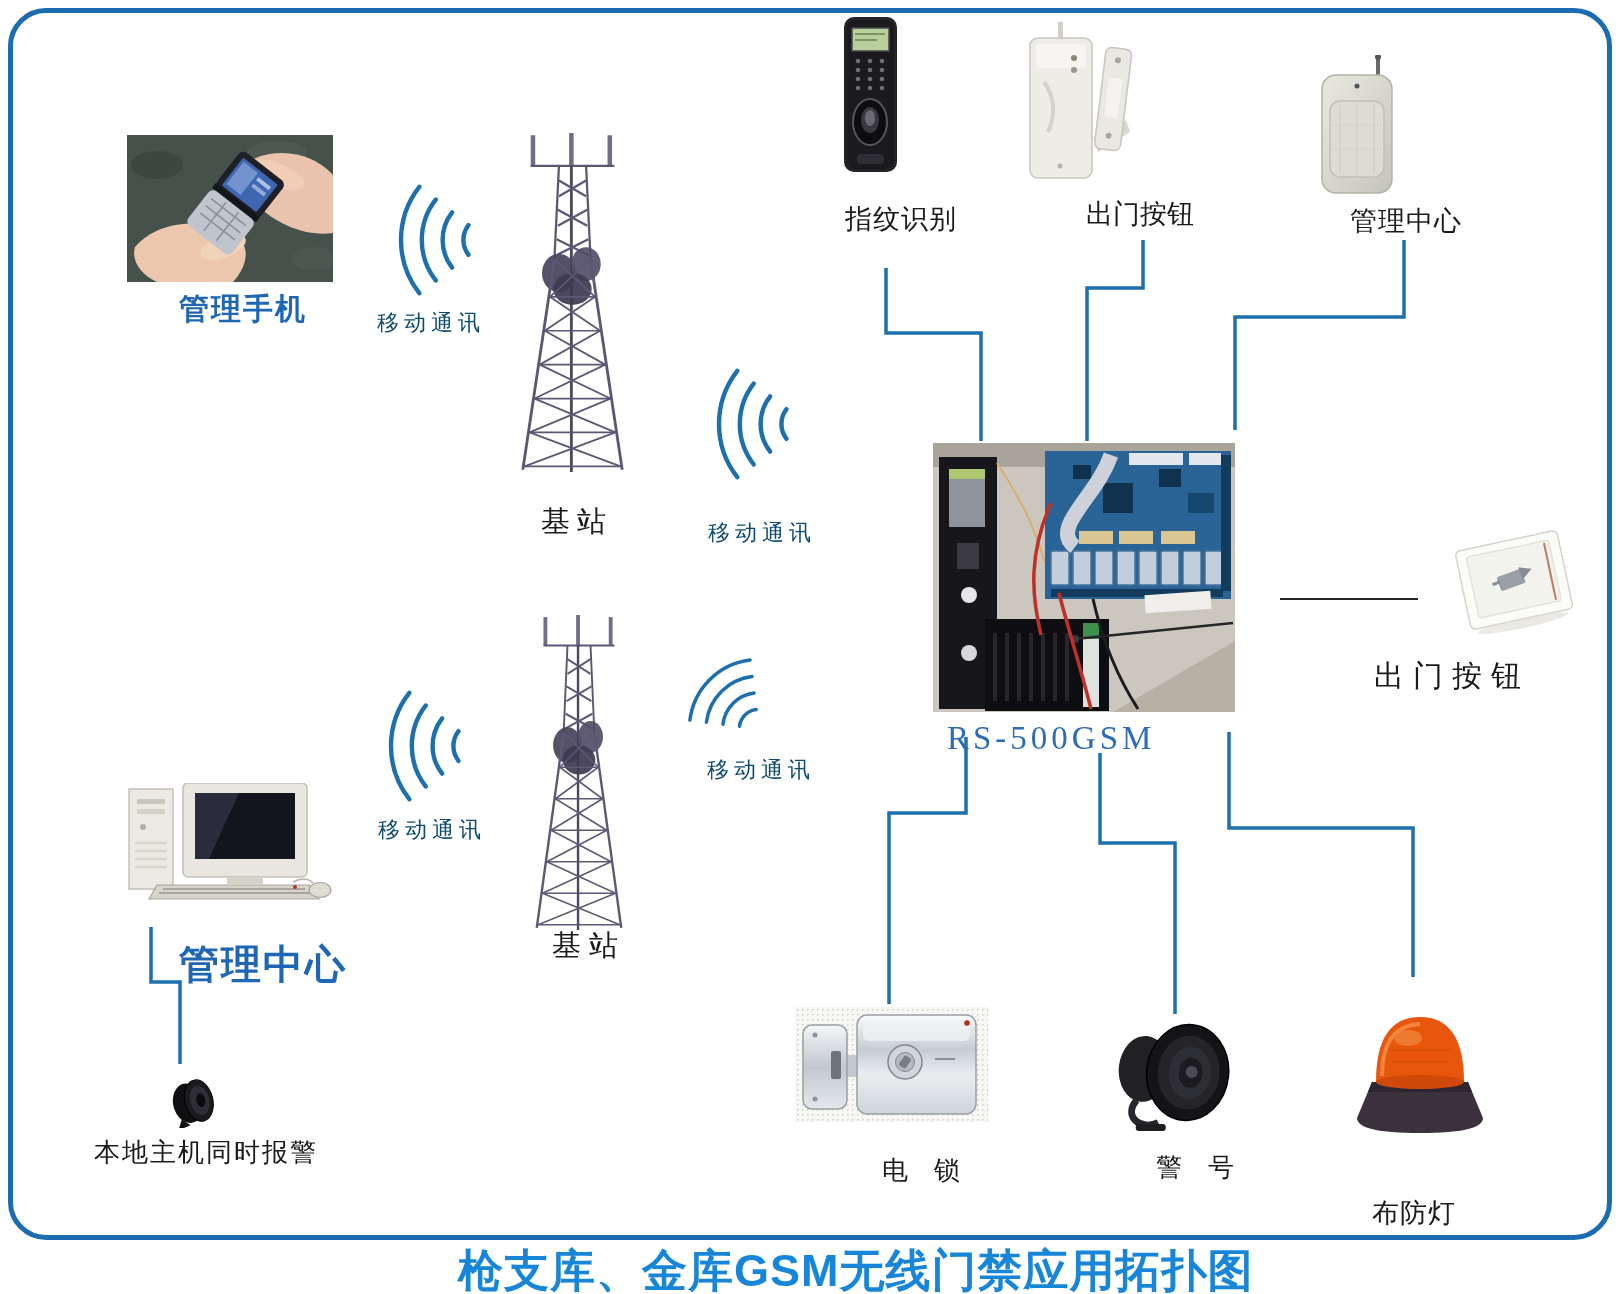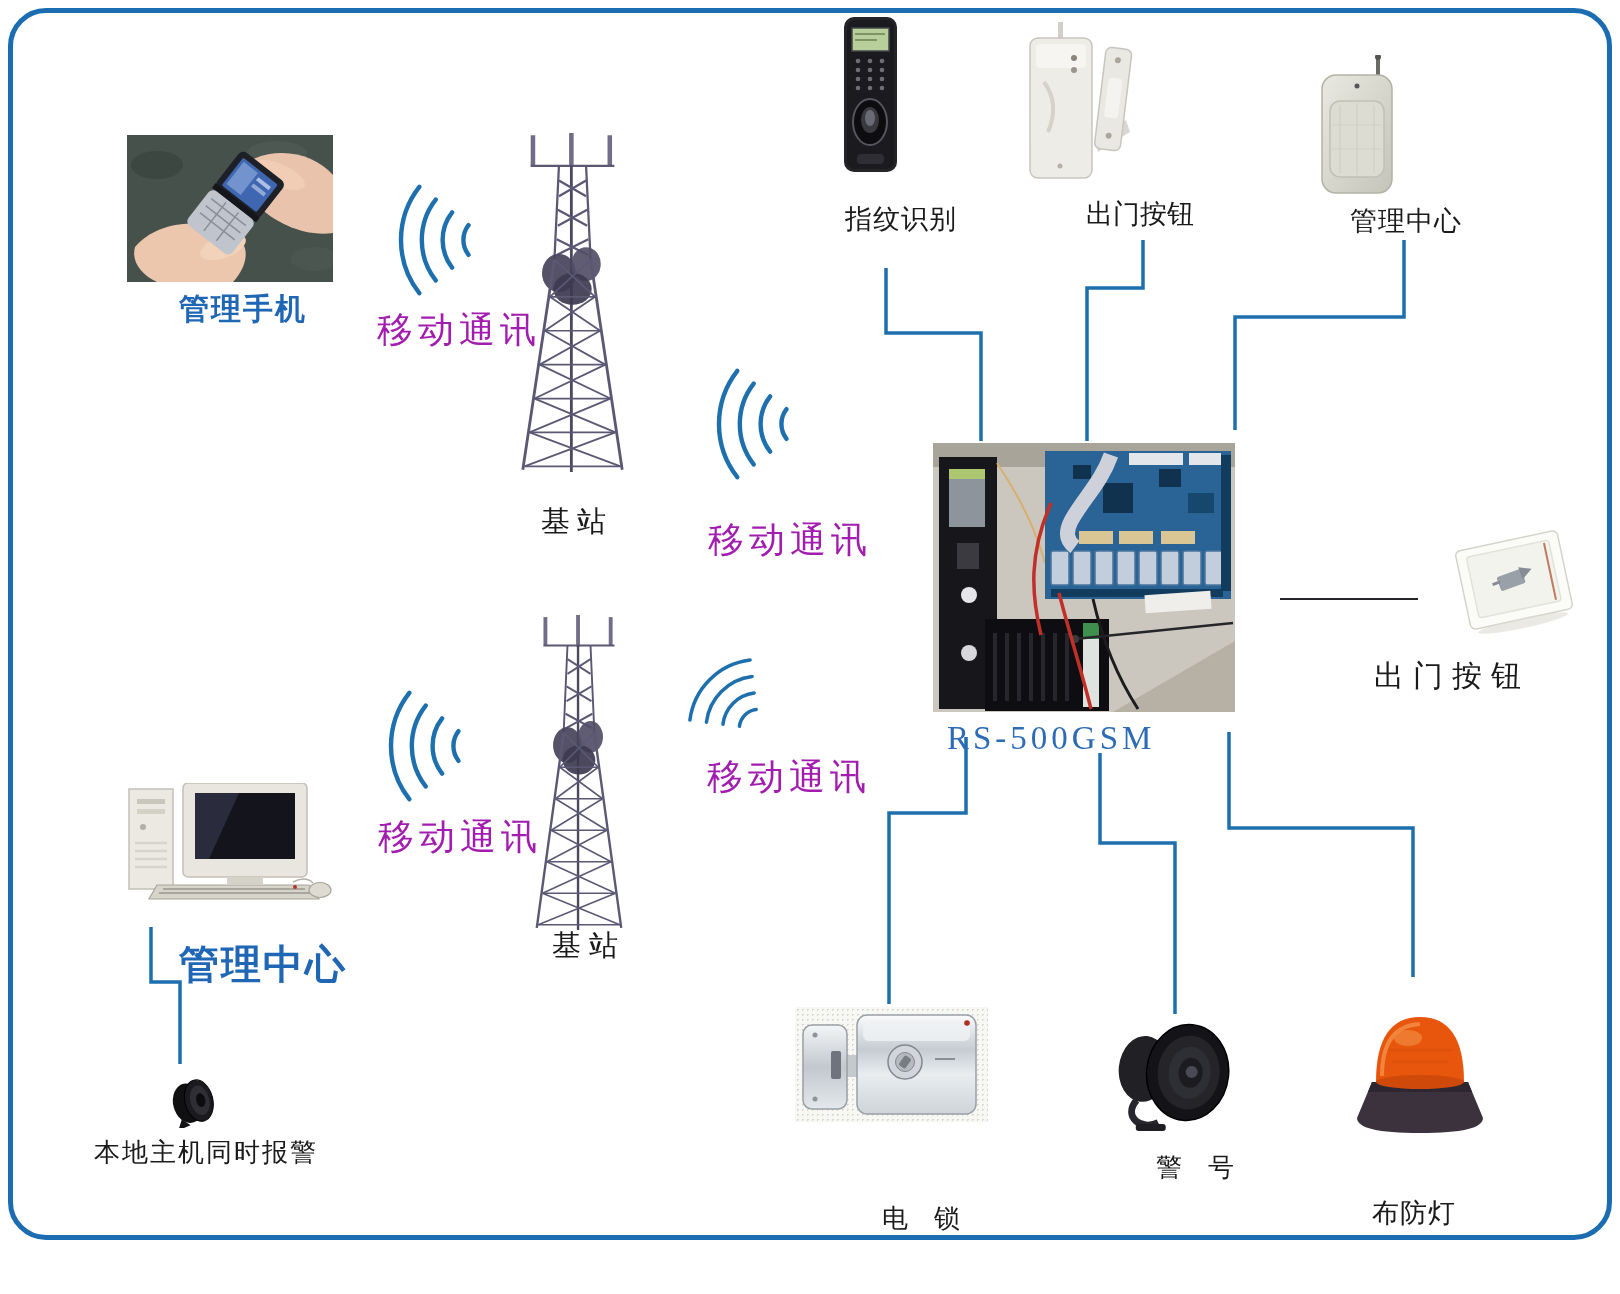--- a/index.html
+++ b/index.html
@@ -14,21 +14,21 @@
   svg.overlay{position:absolute;left:0;top:0;width:1620px;height:1294px;pointer-events:none;}
   .pic{position:absolute;}
   .pic svg{display:block;width:100%;height:100%;}
   .lbl{
     position:absolute;white-space:nowrap;line-height:1;
     font-family:"Liberation Serif",serif;color:#1a1a1a;
   }
   .lbl.blue-bold{
     font-family:"Liberation Sans",sans-serif;font-weight:bold;color:#1f66b4;letter-spacing:2px;margin-left:12px;
   }
-  .lbl.comm{color:#a21caf;font-size:36px;letter-spacing:5px;}
+  .lbl.comm{color:#0c4a6e;font-size:22px;letter-spacing:5px;}
   .lbl.rs{
     color:#2d6cb5;font-size:33px;letter-spacing:4px;font-family:"Liberation Serif",serif;
   }
   #title{
     position:absolute;left:458px;top:1248px;font-size:45px;font-weight:bold;
     color:#1886d8;letter-spacing:1px;line-height:1;white-space:nowrap;
     font-family:"Liberation Sans",sans-serif;
   }
   .dotted-bg{
     background-color:#f7f7f4;
@@ -321,21 +321,21 @@
       <circle cx="20" cy="92" r="2.5" fill="#8e939a"></circle>
       <rect x="62" y="8" width="119" height="99" rx="10" fill="url(#chr1)" stroke="#9aa0a6" stroke-width="1.5"></rect>
       <rect x="68" y="14" width="107" height="20" rx="6" fill="#eef1f3" opacity="0.85"></rect>
       <circle cx="110" cy="55" r="17" fill="#d2d6da" stroke="#83888e" stroke-width="1.5"></circle>
       <circle cx="110" cy="55" r="9.5" fill="#b6bac0" stroke="#83888e" stroke-width="1"></circle>
       <rect x="106" y="49" width="8" height="12" rx="2" fill="#787d84" transform="rotate(35 110 55)"></rect>
       <line x1="140" y1="52" x2="160" y2="52" stroke="#8a8f96" stroke-width="2"></line>
       <circle cx="172" cy="16" r="2.8" fill="#b03020"></circle>
     </svg>
   </div>
-  <span class="lbl" style="left:882px;top:1158px;font-size:26px;margin-top:48px;">电　锁</span>
+  <span class="lbl" style="left:882px;top:1158px;font-size:26px;">电　锁</span>
 
   <div class="pic" style="left:1117px;top:1016px;width:113px;height:124px;">
     <svg viewBox="0 0 113 124">
       <g transform="rotate(6 56 62)">
         <ellipse cx="26" cy="56" rx="25" ry="33" fill="#202025"></ellipse>
         <ellipse cx="70" cy="55" rx="41" ry="48" fill="#141418" stroke="#000" stroke-width="1.5"></ellipse>
         <ellipse cx="71" cy="55" rx="31" ry="37" fill="#242429"></ellipse>
         <ellipse cx="72" cy="55" rx="21" ry="26" fill="#2e2e35"></ellipse>
         <ellipse cx="73" cy="55" rx="12" ry="15" fill="#1b1b20"></ellipse>
         <circle cx="74" cy="54" r="6" fill="#4a4a54"></circle>
@@ -352,14 +352,15 @@
       <path d="M20,80 L116,80 L120,90 L16,90 Z" fill="#2e2731"></path>
       <path d="M24,80 Q24,15 68,15 Q112,15 112,80 Z" fill="#e8560e"></path>
       <path d="M30,74 Q30,24 68,22" stroke="#f49049" stroke-width="4" fill="none" opacity="0.8"></path>
       <ellipse cx="68" cy="80" rx="44" ry="7" fill="#cf4a0a"></ellipse>
       <ellipse cx="56" cy="36" rx="14" ry="8" fill="#f08a3c" opacity="0.7"></ellipse>
       <path d="M40,60 H96 M36,48 H100" stroke="#d94f08" stroke-width="2.5" opacity="0.7"></path>
     </svg>
   </div>
   <span class="lbl" style="left:1372px;top:1156px;font-size:27px;letter-spacing:1px;margin-top:44px;">布防灯</span>
 
+  <div id="title">枪支库、金库GSM无线门禁应用拓扑图</div>
 
 </div>
 
 </body></html>

